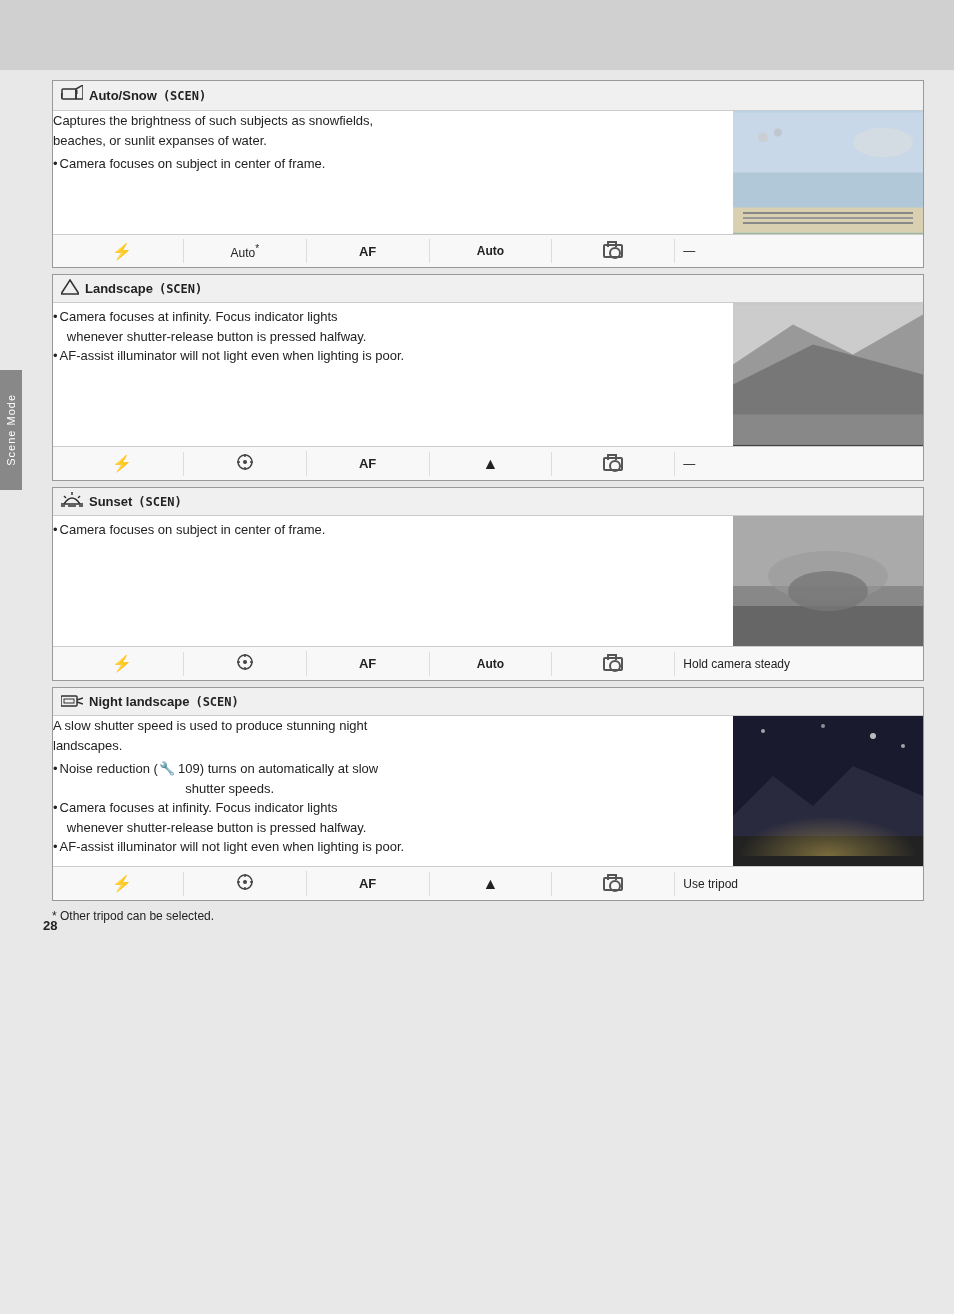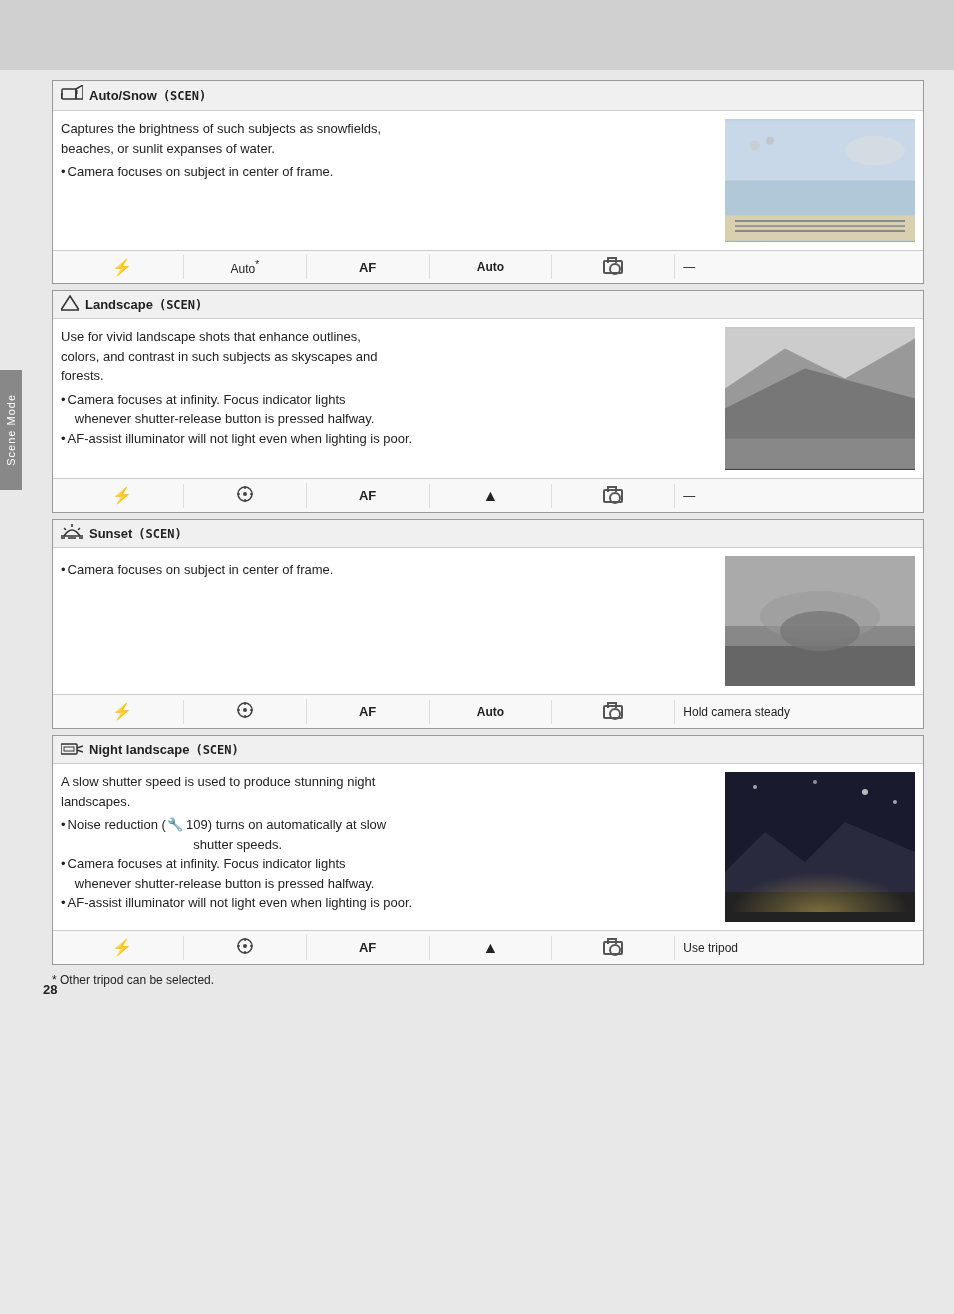--- a/index.html
+++ b/index.html
@@ -54,21 +54,21 @@
       border-bottom: 1px solid #ccc;
       padding: 4px 8px;
       font-weight: bold;
       font-size: 13px;
       display: flex;
       align-items: center;
       gap: 6px;
     }
     .section-body {
       display: flex;
-      padding: 8px;
+      padding: 0;
       gap: 0;
     }
     .section-text {
       flex: 1;
       font-size: 13px;
       line-height: 1.5;
     }
     .section-text p {
       margin-bottom: 4px;
     }
@@ -282,21 +282,20 @@
       <span>
         <svg width="18" height="16" viewBox="0 0 18 16">
           <polygon points="9,1 18,15 0,15" fill="none" stroke="#333" stroke-width="1.5"></polygon>
         </svg>
       </span>
       <span class="section-title-text">Landscape</span>
       <span class="scene-code">(SCEN)</span>
     </div>
     <div class="section-body">
       <div class="section-text">
-        <p>Use  for  vivid  landscape  shots  that  enhance  outlines,<br>colors, and  contrast  in  such  subjects  as  skyscapes  and<br>forests.</p>
         <div class="bullet" style="margin-top:4px;">Camera  focuses  at  infinity.   Focus  indicator  lights<br>&nbsp;&nbsp;whenever shutter-release button is pressed halfway.</div>
         <div class="bullet">AF-assist illuminator will not light even when lighting is poor.</div>
       </div>
       <div class="section-image">
         <div class="img-landscape">
           <svg width="100%" height="100%" viewBox="0 0 190 140">
             <rect width="190" height="140" fill="#ccc"></rect>
             <polygon points="0,60 60,20 120,50 190,10 190,140 0,140" fill="#999"></polygon>
             <polygon points="0,80 80,40 190,70 190,140 0,140" fill="#777"></polygon>
             <rect y="110" width="190" height="30" fill="#888"></rect>

